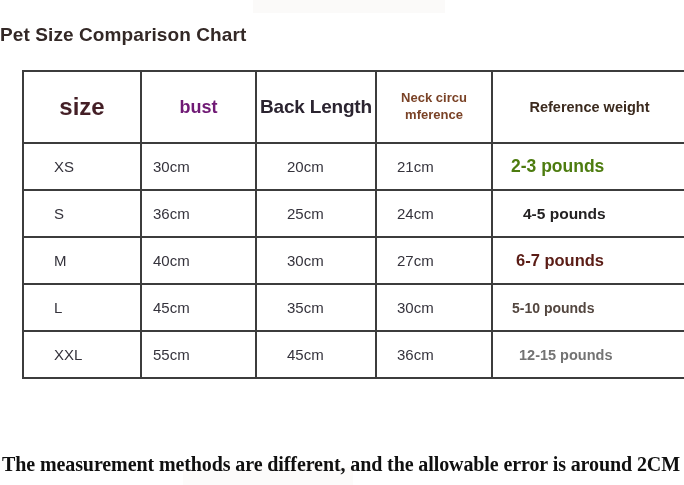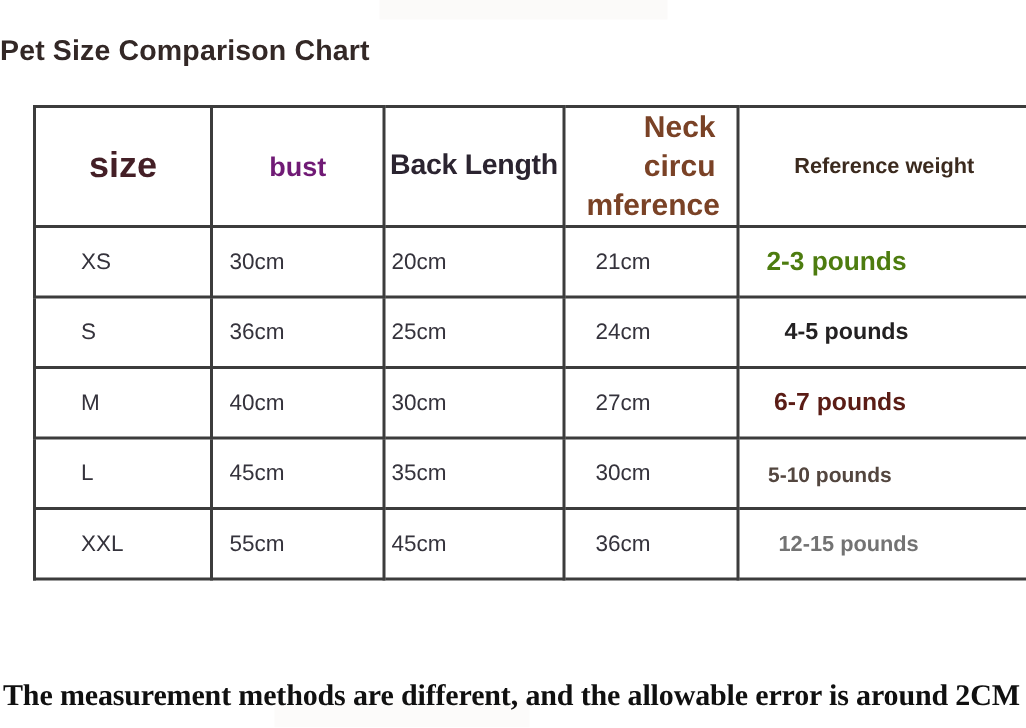--- a/index.html
+++ b/index.html
@@ -41,28 +41,28 @@
     overflow: hidden;
   }
   thead tr { height: 72px; }
   tbody tr { height: 47px; }
 
   
   th { text-align: center; vertical-align: middle; font-weight: 700; }
   th.h0 { font-size: 24px;   color: #441f26; }
   th.h1 { font-size: 18px;   color: #701a75; }
   th.h2 { font-size: 19px;   color: #2b2430; letter-spacing: -0.2px; }
-  th.h3 { font-size: 20px; color: #7a4226; line-height: 1.3; padding: 0 14px; text-align: right; }
+  th.h3 { font-size: 13px; color: #7a4226; line-height: 1.3; padding: 0 14px; }
   th.h4 { font-size: 14.5px; color: #3b2a1e; }
 
   
   td { font-size: 15px; color: #35333c; vertical-align: middle; text-align: left; }
   td.c0 { padding-left: 30px; }
   td.c1 { padding-left: 11px; }
-  td.c2 { padding-left: 4px; }
+  td.c2 { padding-left: 30px; }
   td.c3 { padding-left: 20px;  }
   td.c4 { font-weight: 700; }
 
   
   tr.r0 td.c4 { color: #4d7c0f; font-size: 17.5px; padding-left: 18px; }
   tr.r1 td.c4 { color: #232122; font-size: 15.5px; padding-left: 30px; }
   tr.r2 td.c4 { color: #5a1c15; font-size: 16.5px; padding-left: 23px; margin-left: 28px; }
   tr.r3 td.c4 { color: #53463f; font-size: 14px;   padding-left: 19px; }
   tr.r4 td.c4 { color: #49494f; font-size: 13.5px; padding-left: 29px; }
   tr.r5 td.c4 { color: #737373; font-size: 14.5px; padding-left: 26px; margin-left: 12px; }

